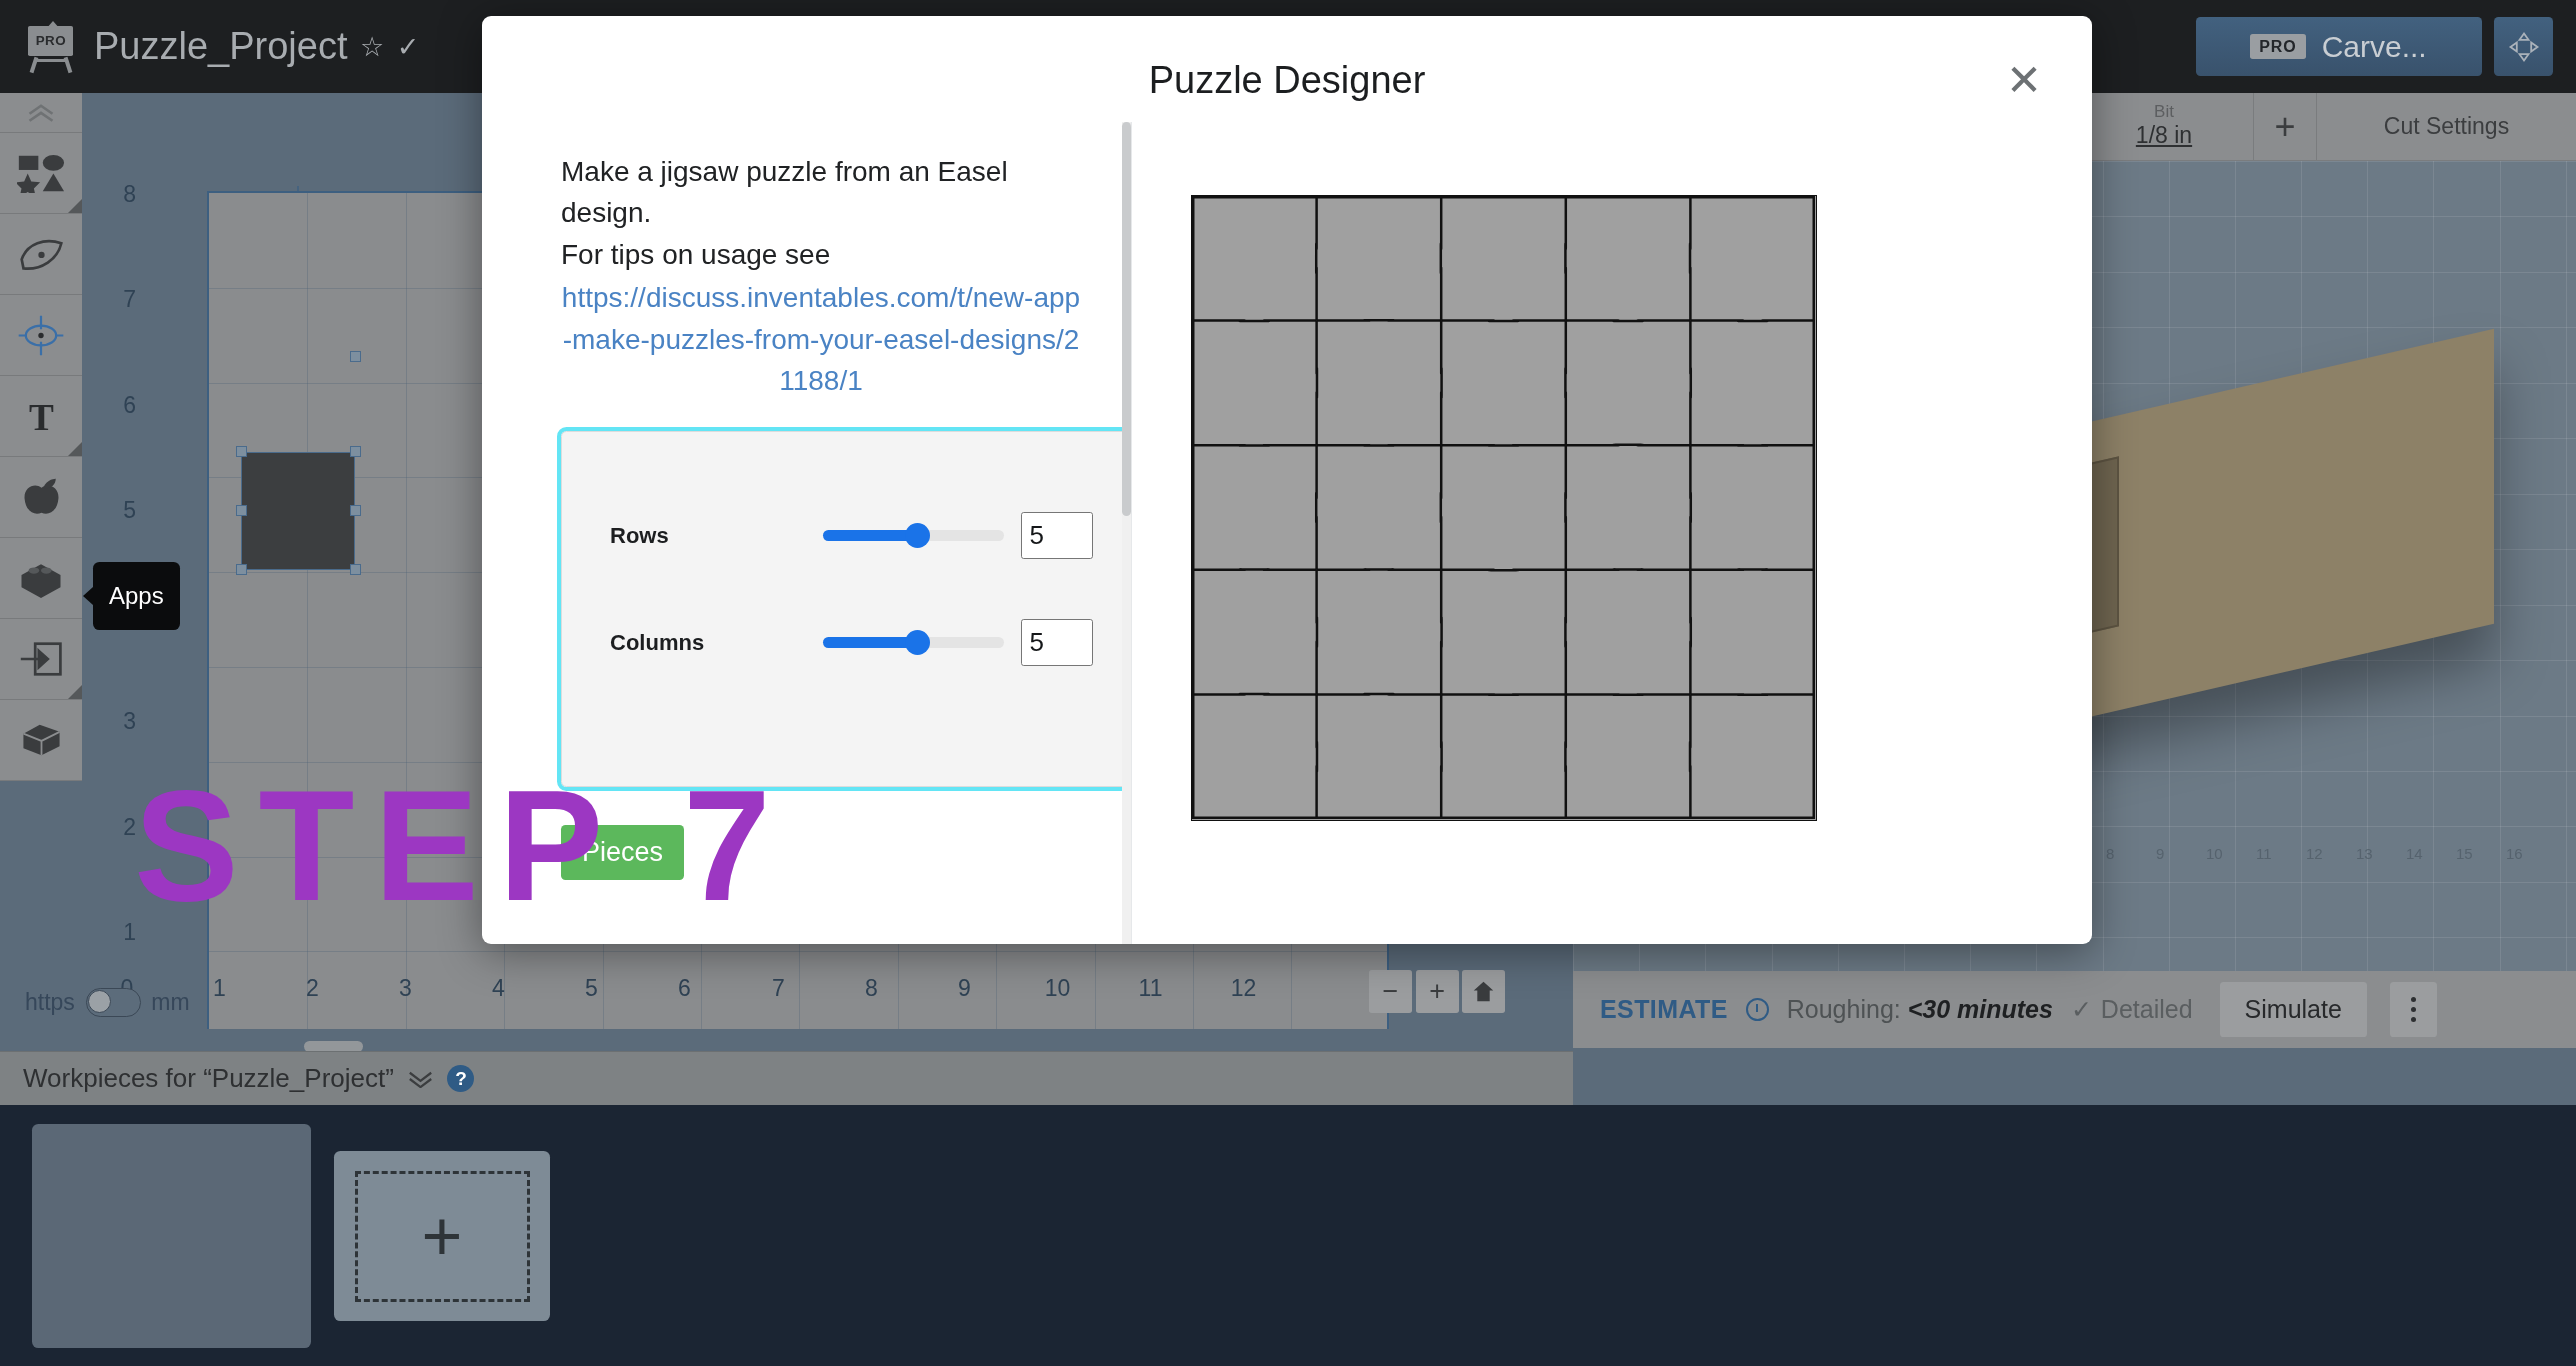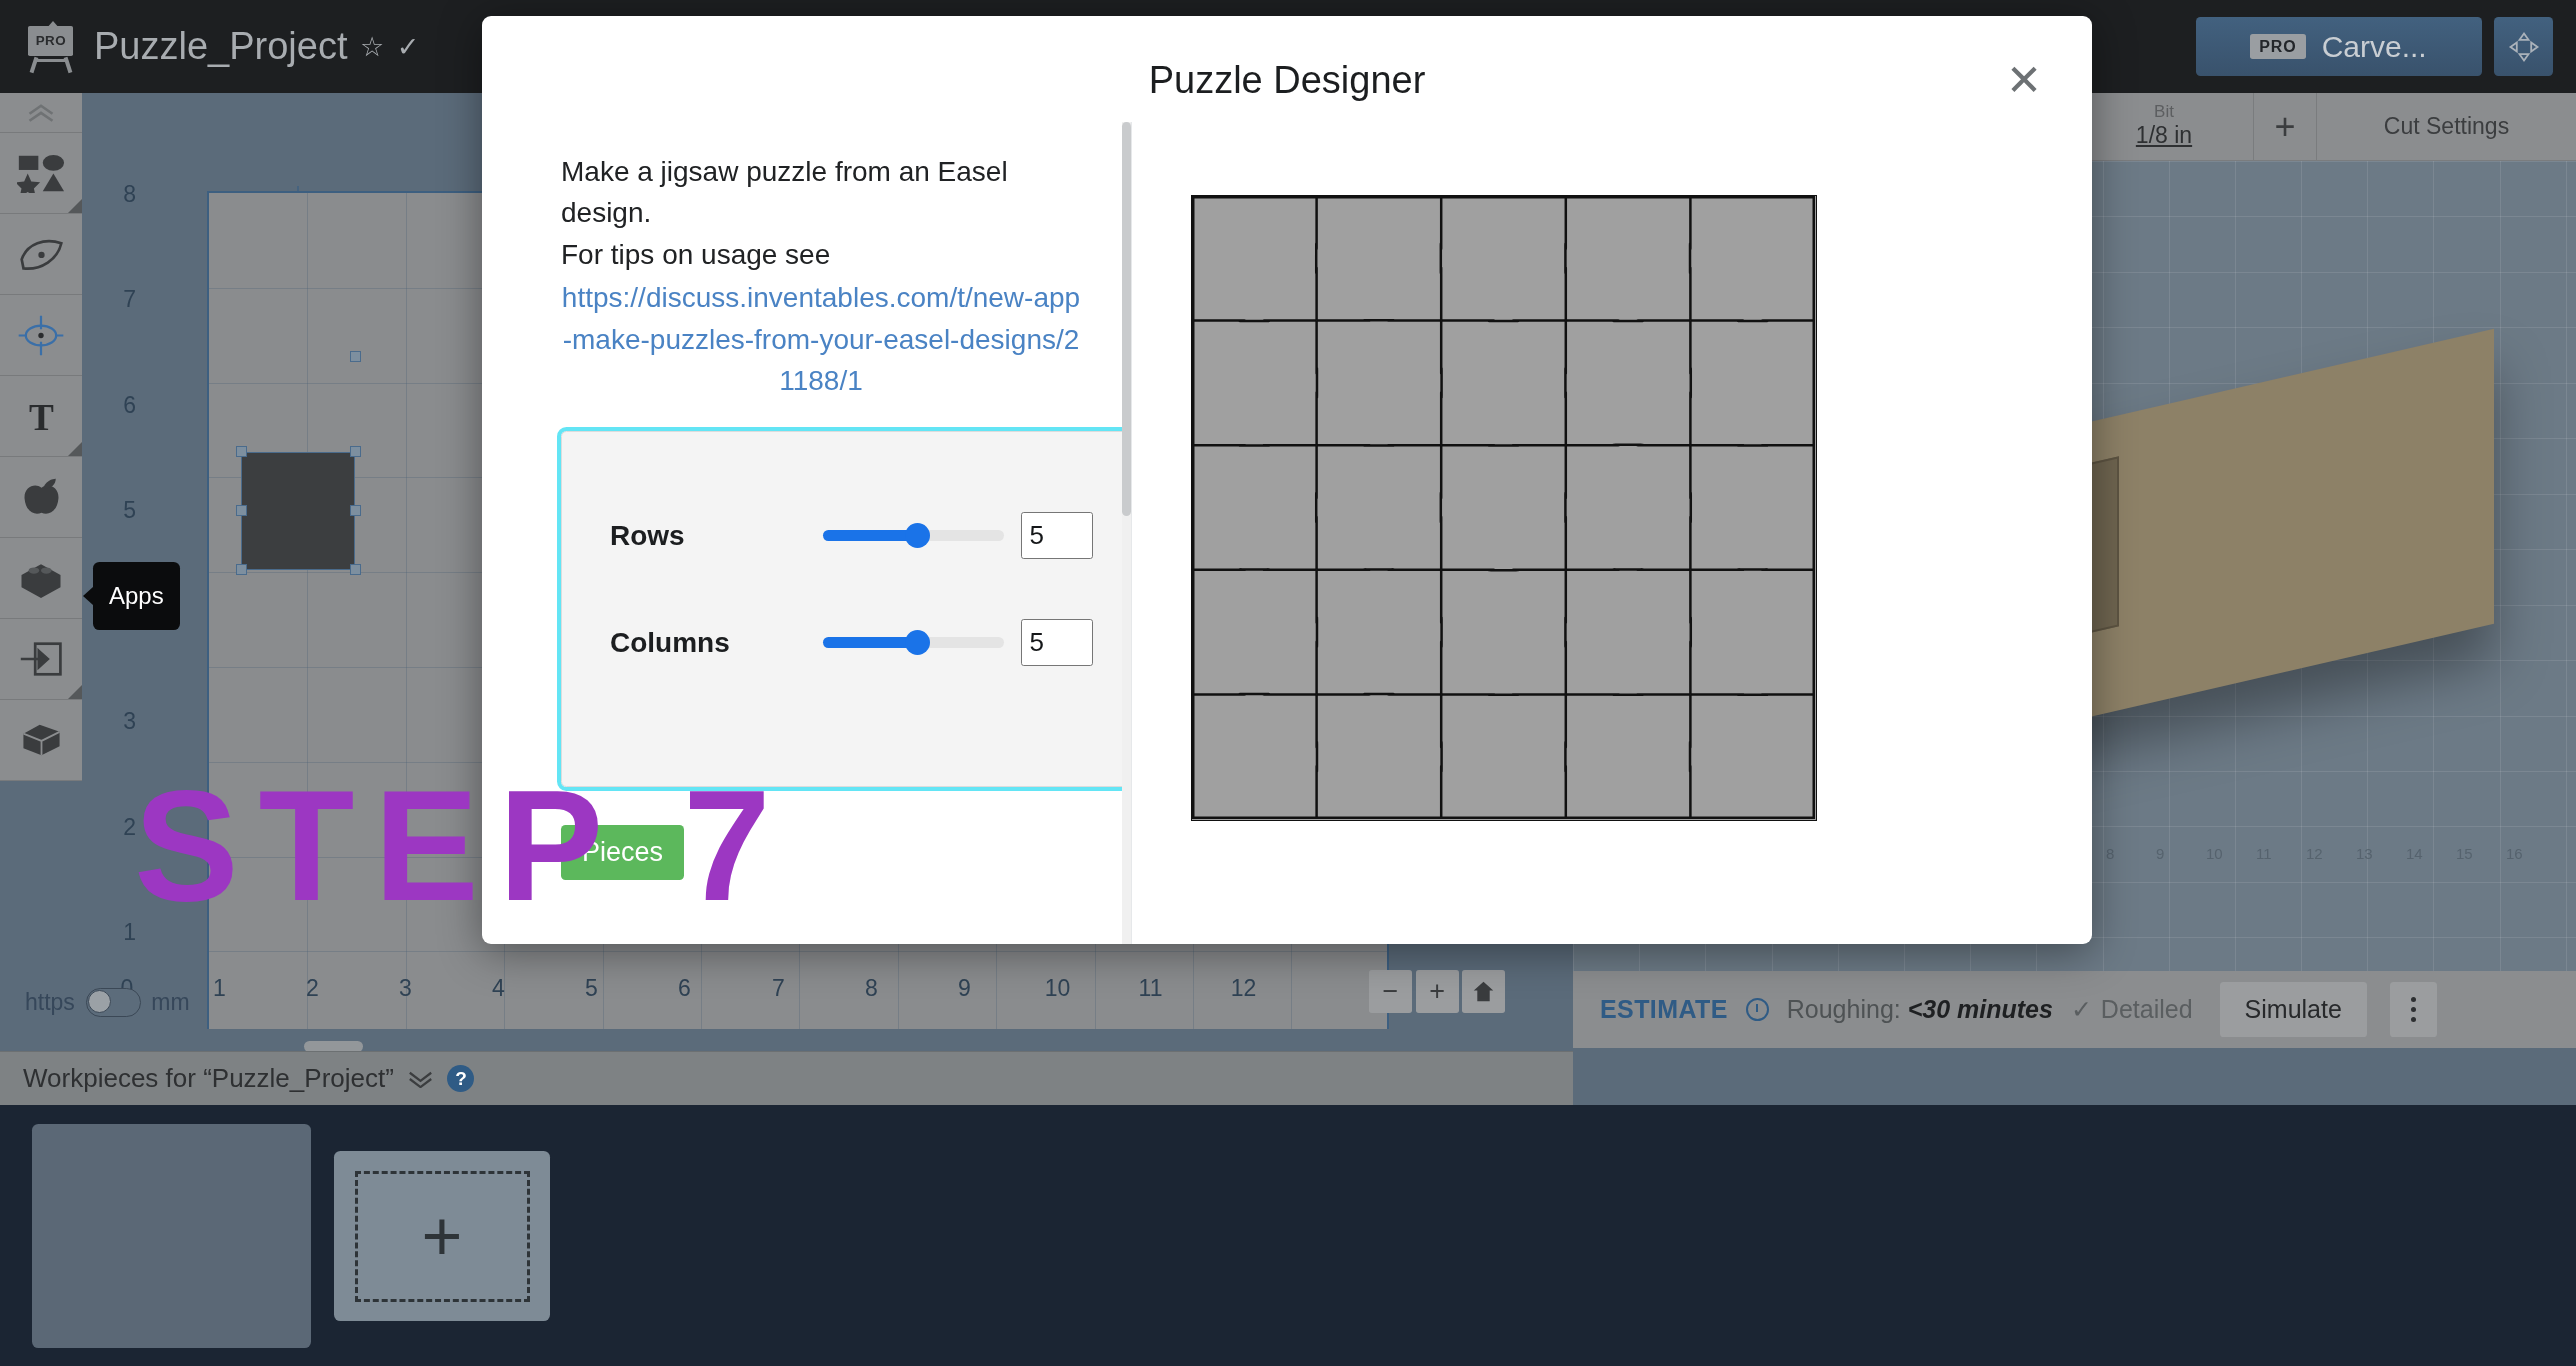--- a/index.html
+++ b/index.html
@@ -295,21 +295,21 @@
   }
   .param-panel {
     margin-top: 30px; width: 572px; height: 356px;
     background: #f4f4f4; border: 0.9px solid #dcdcdc; border-radius: 5.4px;
     outline: 4.5px solid #63e5f5;
     padding: 50px 39px 0 48px;
   }
   .param-row {
     display: flex; align-items: center; height: 107px;
   }
-  .param-label { font-size: 28px; font-weight: bold; color: #1c1e20; width: 224px; }
+  .param-label { font-size: 22px; font-weight: bold; color: #1c1e20; width: 224px; }
   .slider-wrap { width: 181px; position: relative; height: 27px; }
   .slider-track {
     position: absolute; top: 8px; left: 0; width: 181px; height: 10.7px;
     background: #e4e4e4; border-radius: 5.4px;
   }
   .slider-fill {
     position: absolute; top: 8px; left: 0; height: 10.7px;
     background: #1a73e8; border-radius: 5.4px;
   }
   .slider-thumb {

